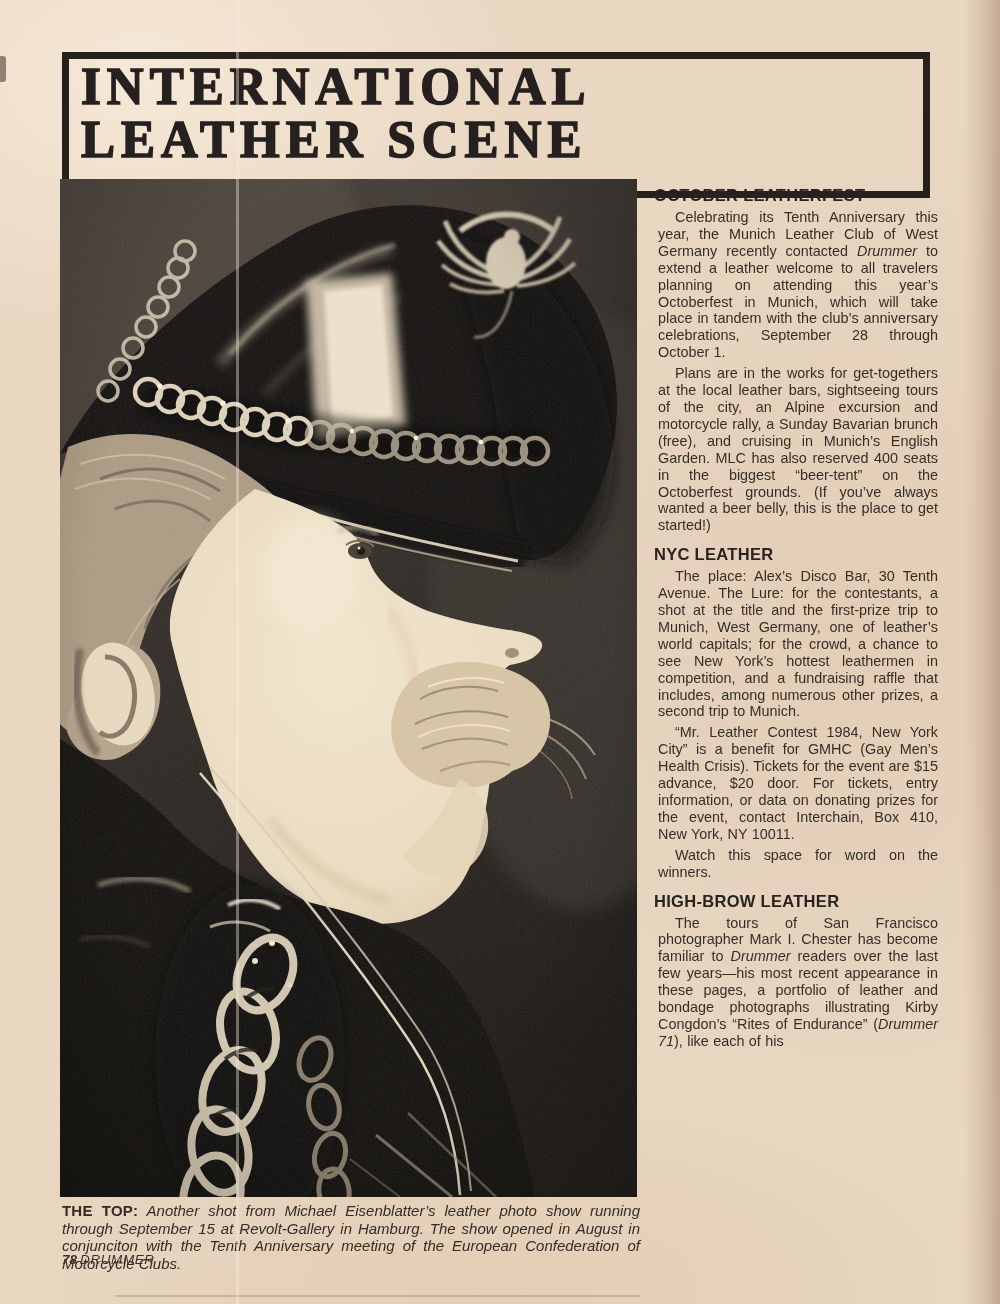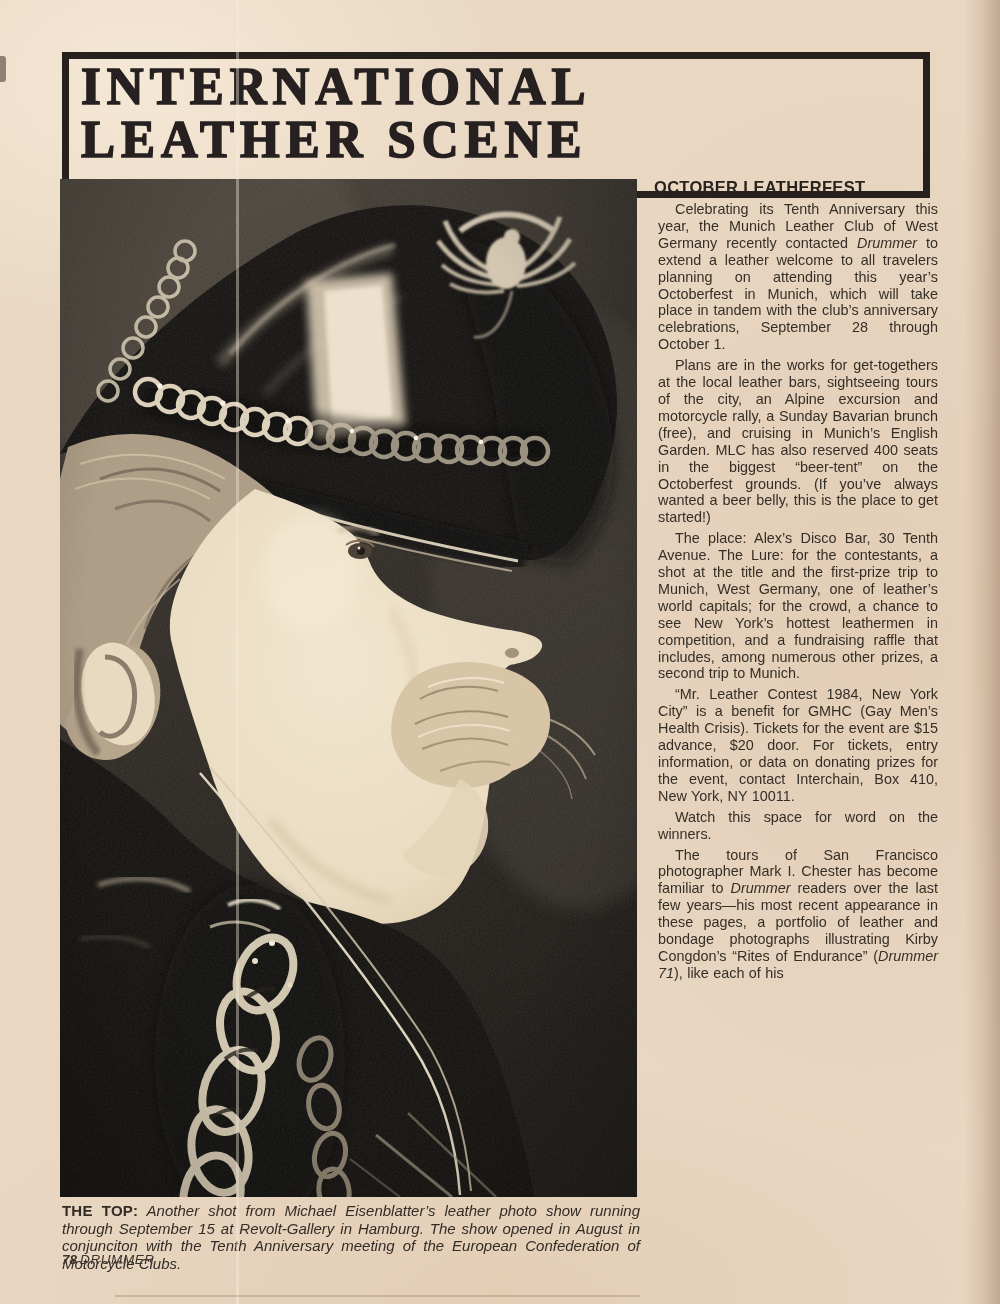--- a/index.html
+++ b/index.html
@@ -36,21 +36,21 @@
     font-size:15px;line-height:17.6px;color:#332c26;text-align:justify;}
   .caption .r-i{font-style:italic;}
   .caption .r-b{font-weight:700;font-style:normal;letter-spacing:.2px;}
   .folio{position:absolute;left:62px;top:1252px;z-index:2;font-size:13.5px;color:#3a332c;}
   .folio .num{font-weight:700;font-style:italic;margin-right:3px;}
   .folio .mag{font-style:italic;letter-spacing:.6px;}
 
   
   .article{position:absolute;left:654px;top:178px;width:288px;z-index:2;color:#352e27;}
   .article h3{font-size:16.5px;font-weight:700;letter-spacing:.3px;margin:11px 0 3px;color:#29231f;}
-  .article h3:first-child{margin-top:0;}
+  .article h3:first-child{margin-top:8px;}
   .article p{font-size:14.4px;line-height:16.9px;text-align:justify;text-indent:17px;margin:4px;
     word-spacing:.4px;}
   .r-i{font-style:italic;}
   .r-b{font-weight:700;}
 </style>
 </head>
 <body>
 
 <div class="page">
 
@@ -266,22 +266,24 @@
   <div class="caption"><span class="r-b">THE TOP:</span><span class="r-i"> Another shot from Michael Eisenblatter’s leather photo show running through September 15 at Revolt-Gallery in Hamburg. The show opened in August in conjunciton with the Tenth Anniversary meeting of the European Confederation of Motorcycle Clubs.</span></div>
 
   <div class="folio">
     <span class="num">78</span><span class="mag">DRUMMER</span>
   </div>
 
   <div class="article">
       <h3>OCTOBER LEATHERFEST</h3>
       <p><span>Celebrating its Tenth Anniversary this year, the Munich Leather Club of West Germany recently contacted </span><span class="r-i">Drummer</span><span> to extend a leather welcome to all travelers planning on attending this year’s Octoberfest in Munich, which will take place in tandem with the club’s anniversary celebrations, September 28 through October 1.</span></p>
       <p><span>Plans are in the works for get-togethers at the local leather bars, sightseeing tours of the city, an Alpine excursion and motorcycle rally, a Sunday Bavarian brunch (free), and cruising in Munich’s English Garden. MLC has also reserved 400 seats in the biggest “beer-tent” on the Octoberfest grounds. (If you’ve always wanted a beer belly, this is the place to get started!)</span></p>
+      <h3>NYC LEATHER</h3>
       <p><span>The place: Alex’s Disco Bar, 30 Tenth Avenue. The Lure: for the contestants, a shot at the title and the first-prize trip to Munich, West Germany, one of leather’s world capitals; for the crowd, a chance to see New York’s hottest leathermen in competition, and a fundraising raffle that includes, among numerous other prizes, a second trip to Munich.</span></p>
       <p><span>“Mr. Leather Contest 1984, New York City” is a benefit for GMHC (Gay Men’s Health Crisis). Tickets for the event are $15 advance, $20 door. For tickets, entry information, or data on donating prizes for the event, contact Interchain, Box 410, New York, NY 10011.</span></p>
       <p><span>Watch this space for word on the winners.</span></p>
+      <h3>HIGH-BROW LEATHER</h3>
       <p><span>The tours of San Francisco photographer Mark I. Chester has become familiar to </span><span class="r-i">Drummer</span><span> readers over the last few years—his most recent appearance in these pages, a portfolio of leather and bondage photographs illustrating Kirby Congdon’s “Rites of Endurance” (</span><span class="r-i">Drummer 71</span><span>), like each of his</span></p>
     </div>
 
   <div class="crease"></div>
   <div class="edge-right"></div>
   <div class="bottom-line"></div>
 </div>
 
 </body></html>

